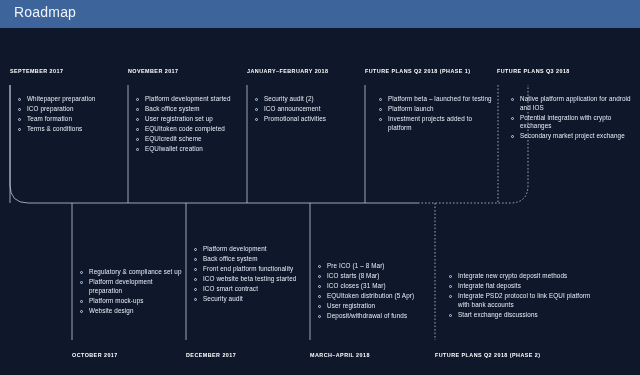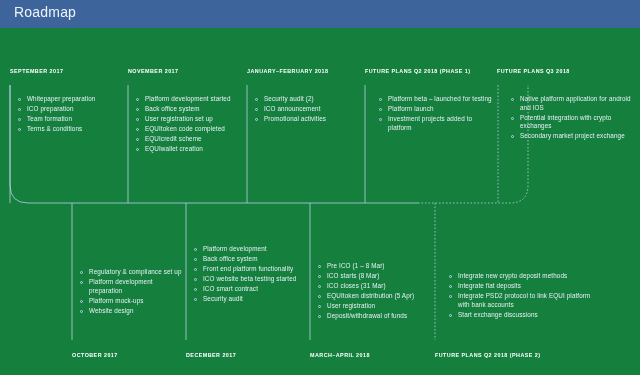--- a/index.html
+++ b/index.html
@@ -14,21 +14,21 @@
     font-family: "Liberation Sans", sans-serif;
     background: #3b6397;
     position: relative;
   }
 
   #roadmap-canvas {
     position: absolute;
     left: 0; top: 0;
     width: 640px;
     height: 375px;
-    background: #15803d;
+    background: #0f172a;
     overflow: hidden;
   }
 
   
   .title-band {
     position: absolute;
     left: 0; top: 0;
     width: 640px;
     height: 28px;
     background: #3d659c;

